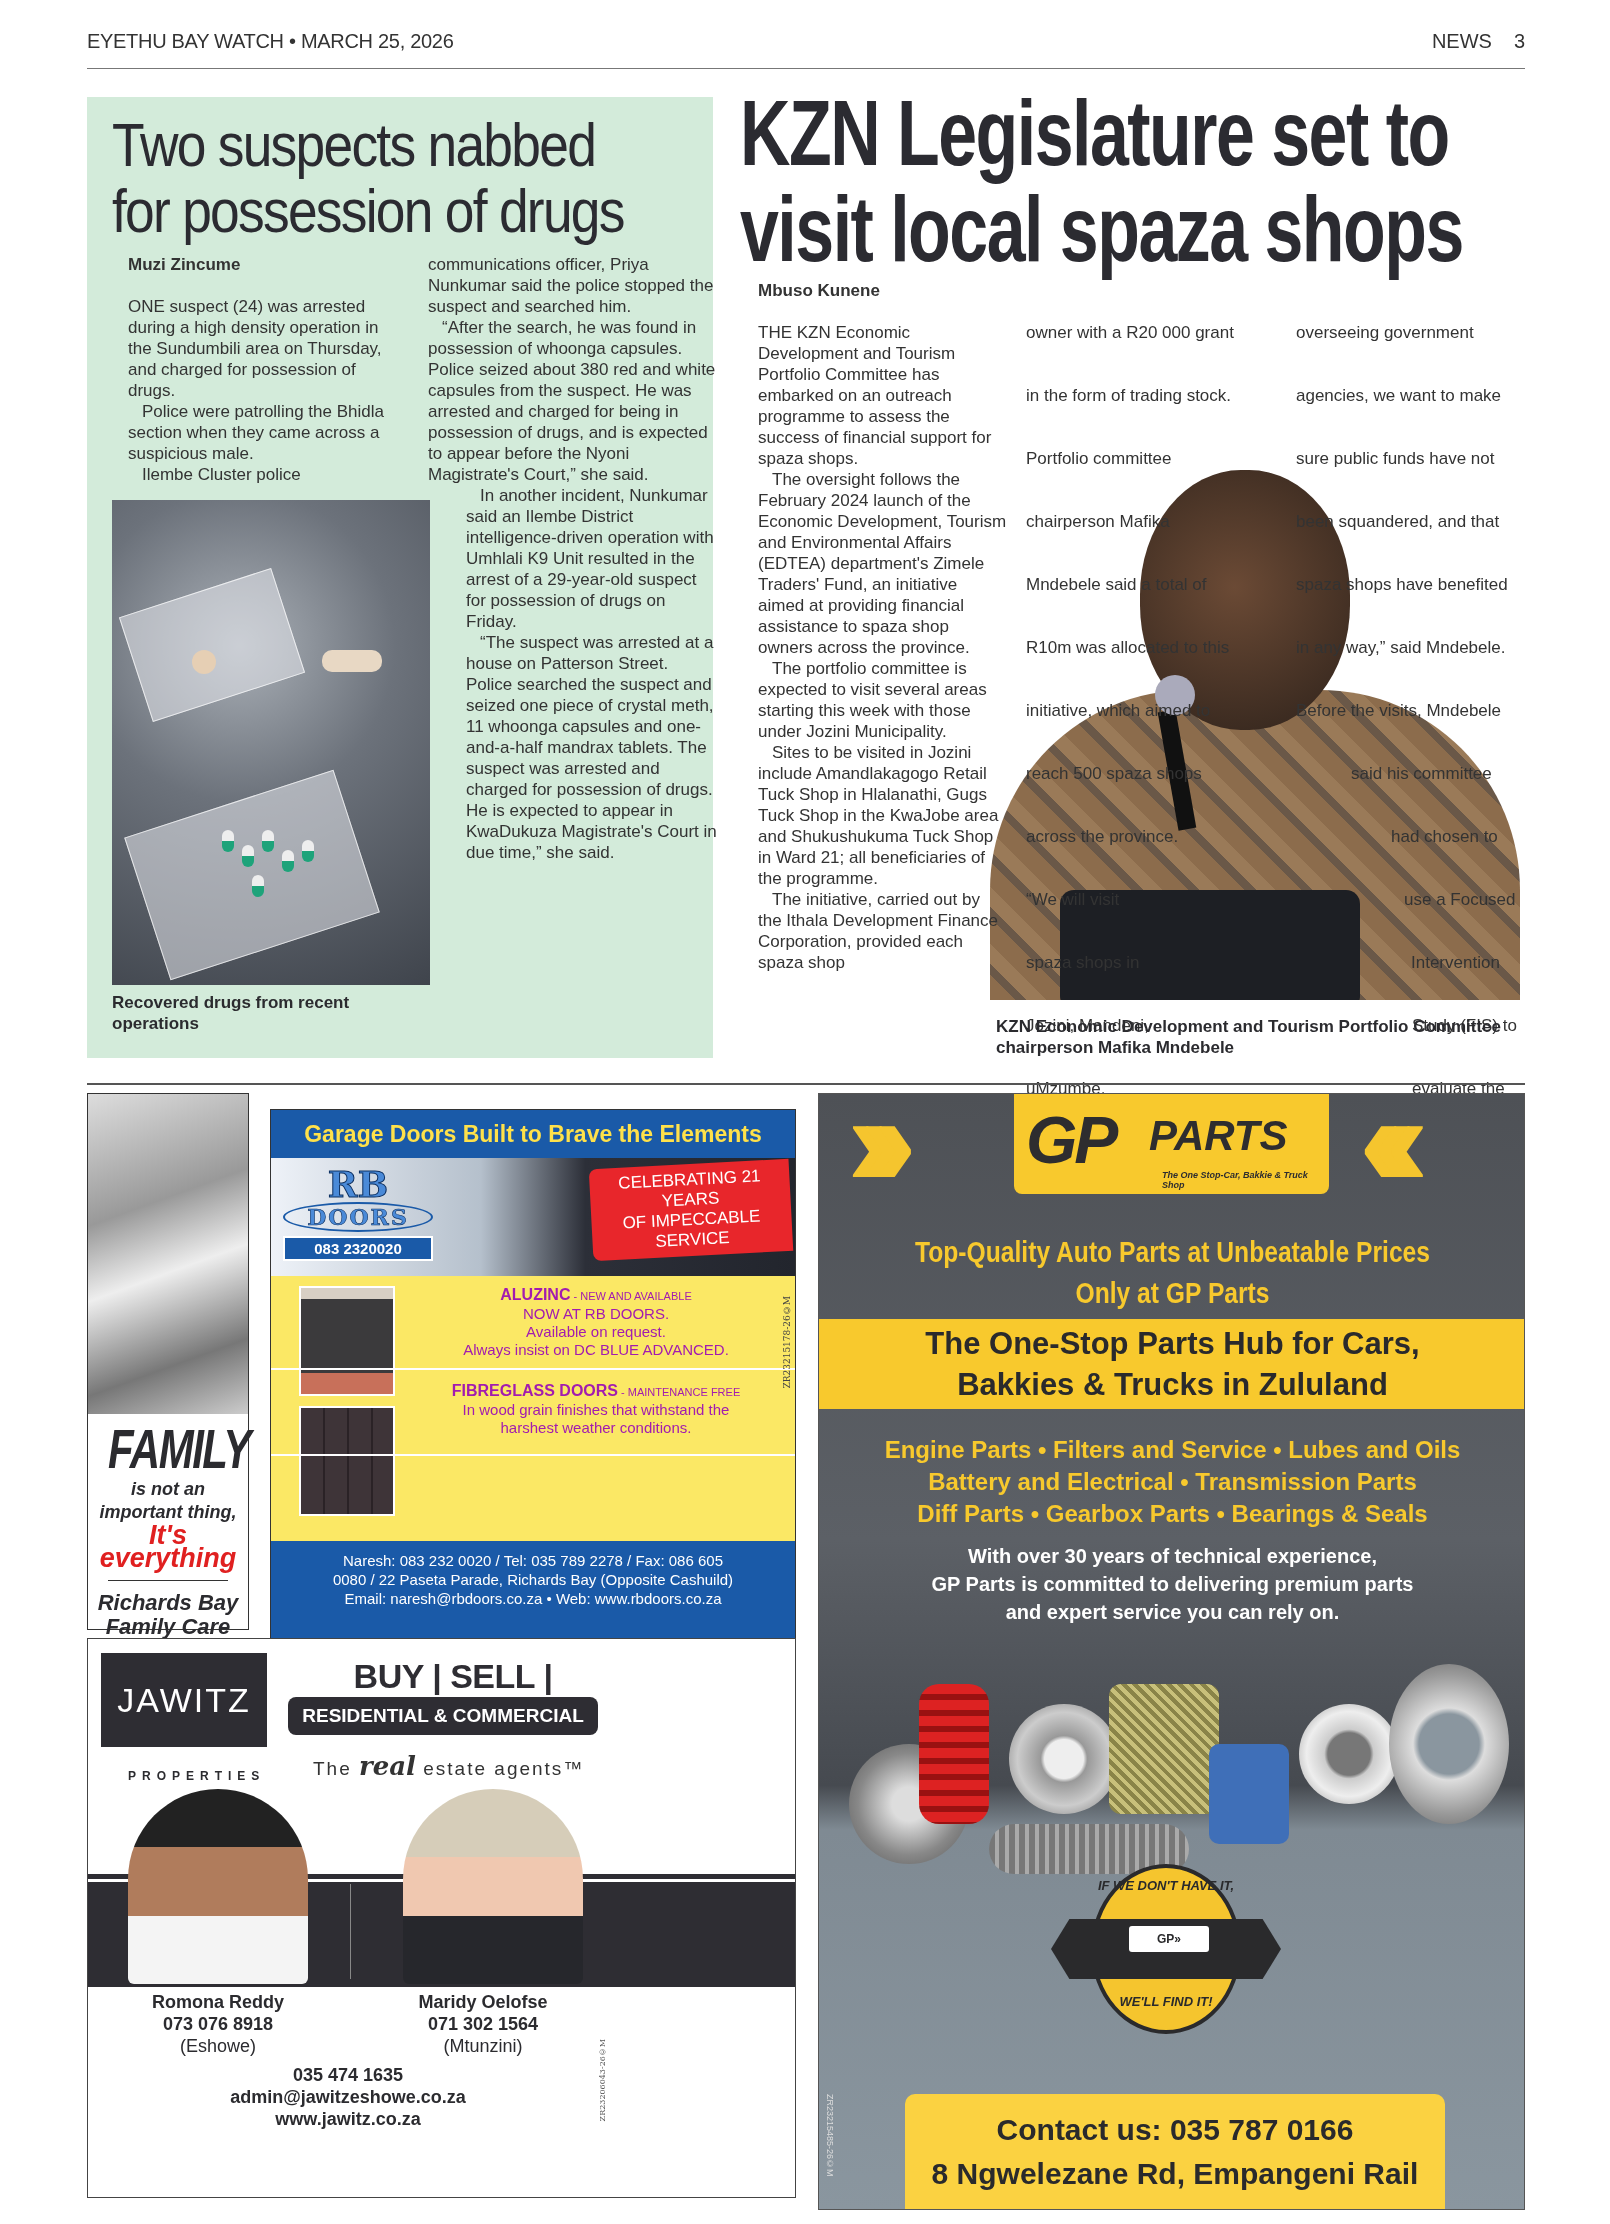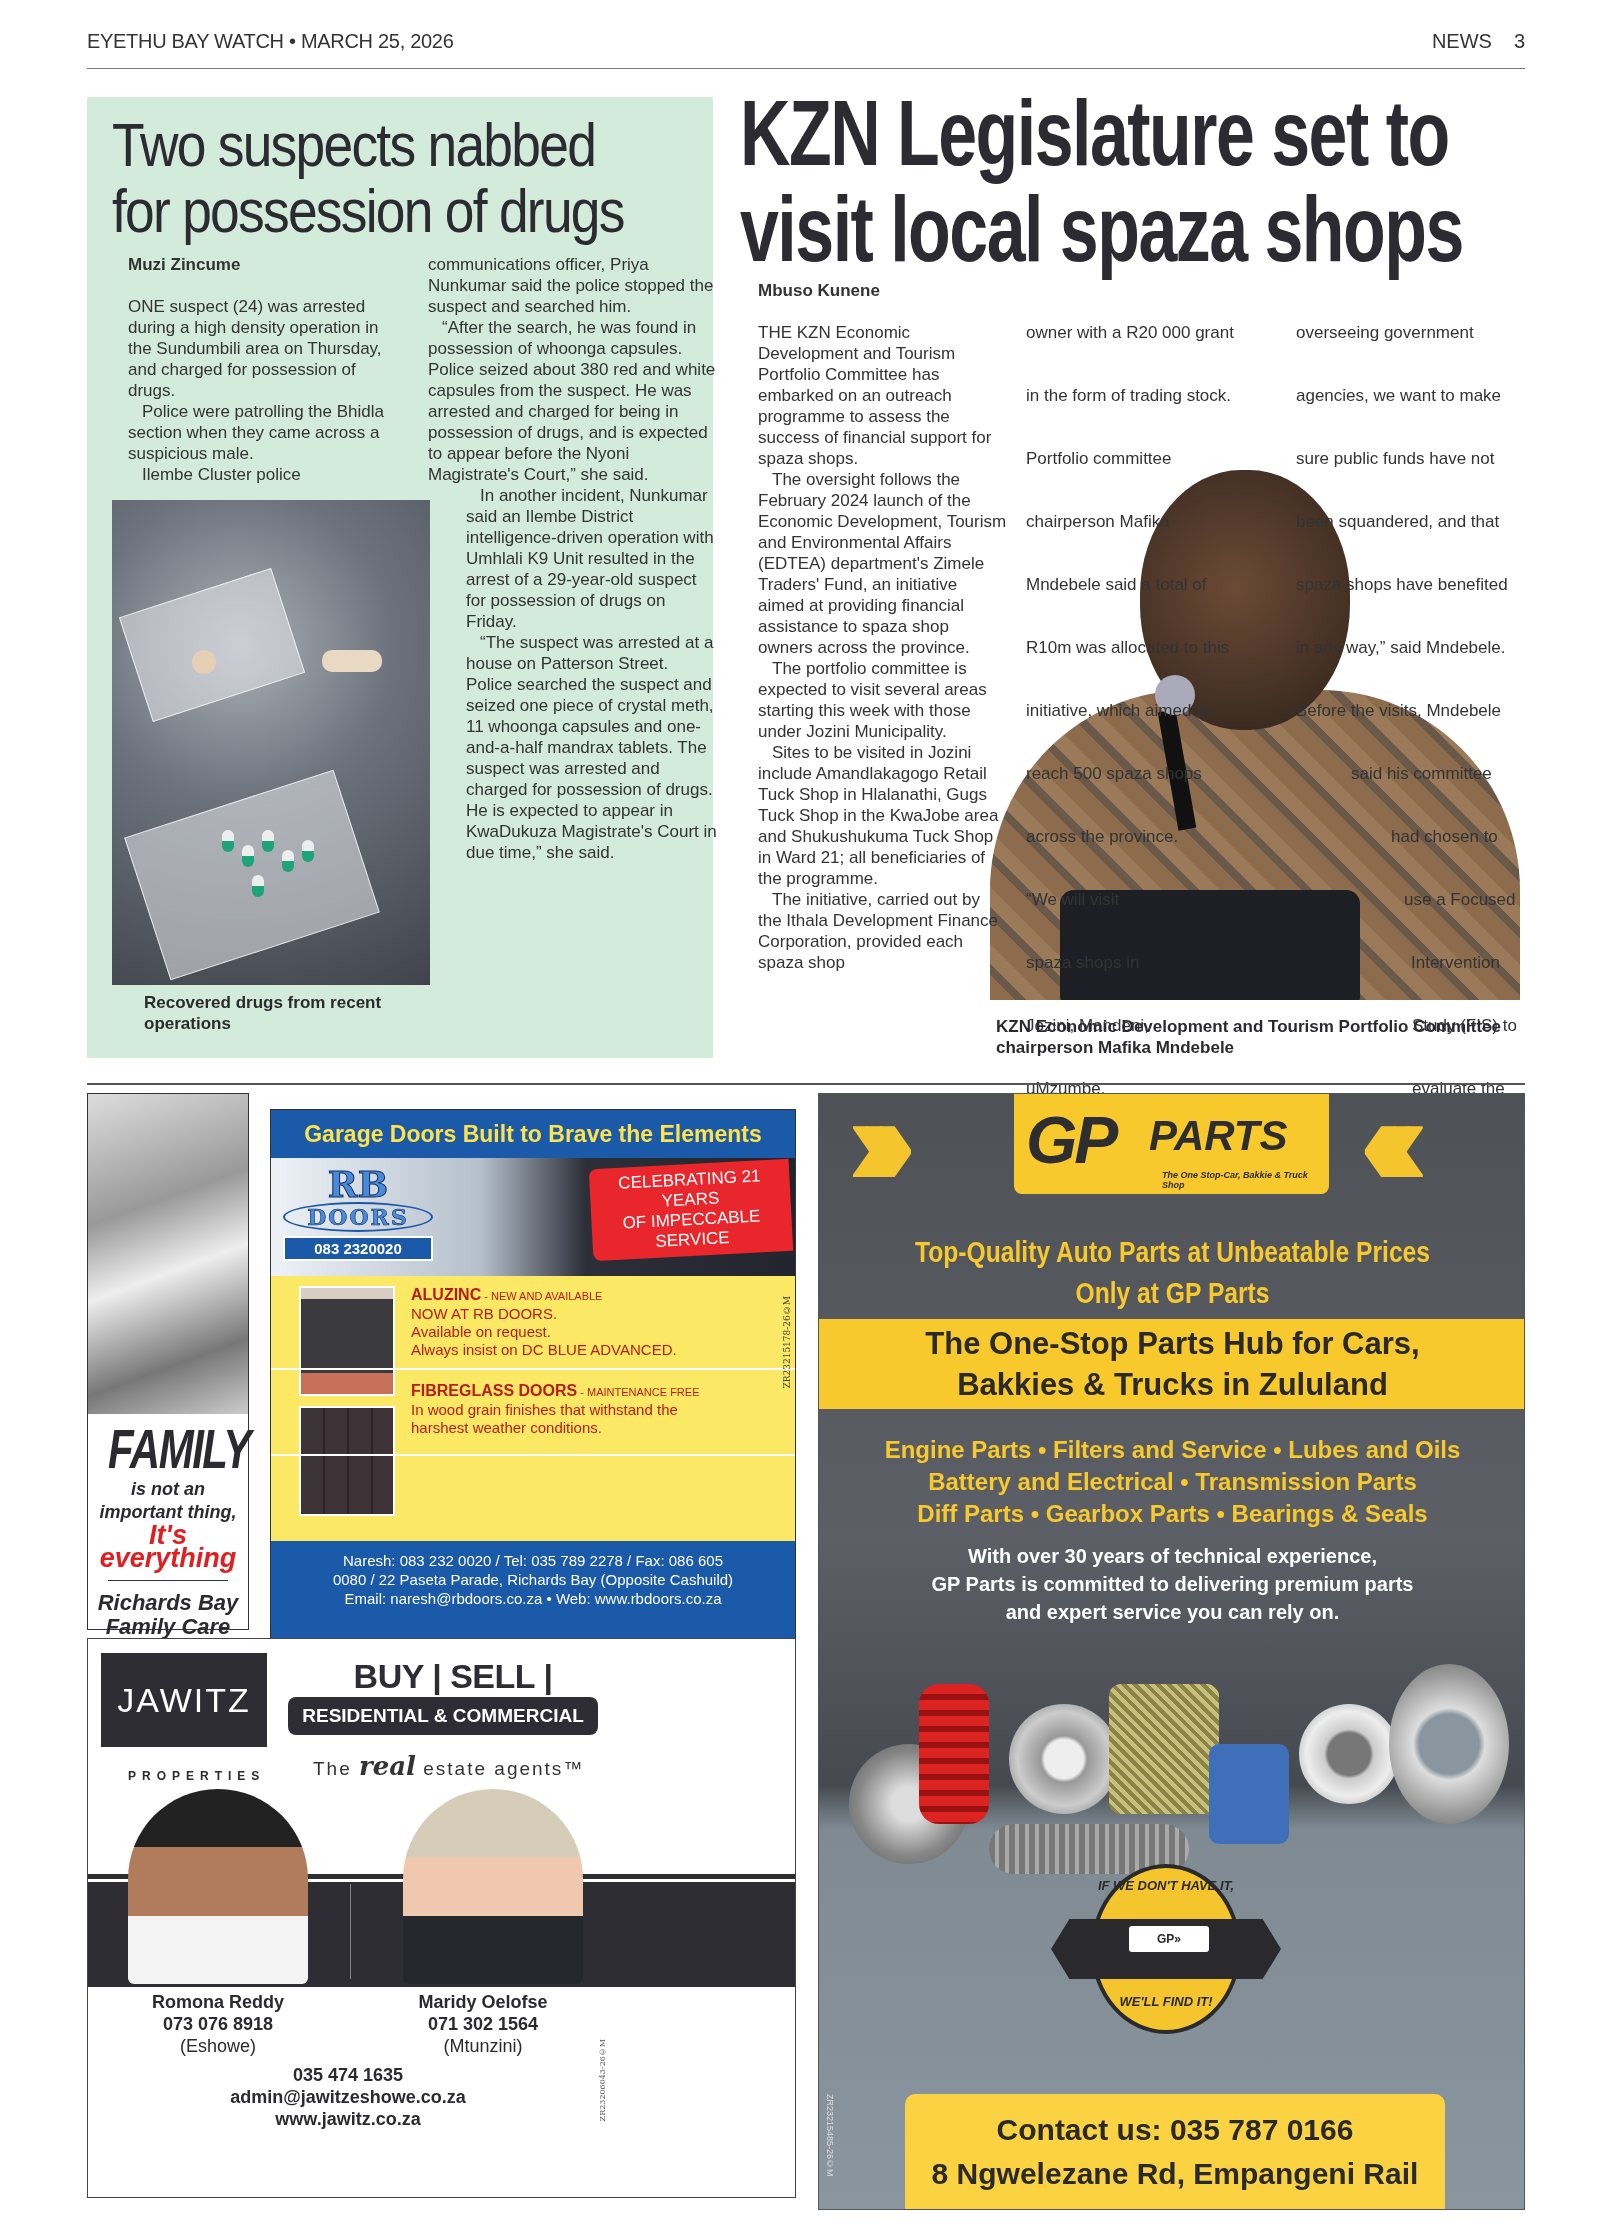--- a/index.html
+++ b/index.html
@@ -15,21 +15,21 @@
   .g-head { left: 112px; top: 112px; width: 590px; font-family: "Liberation Sans Narrow", "Liberation Sans", sans-serif; font-size: 62px; line-height: 66px; color: #2b2b31; letter-spacing: -2px; transform: scaleX(0.86); transform-origin: left top; width: 690px; }
   .byline { font-weight: bold; font-size: 17px; }
   .body { font-size: 17px; line-height: 21px; color: #333; margin-left: 16px; }
   .body p { text-indent: 0; }
   .body p + p { text-indent: 14px; }
   .col-g1 { left: 112px; top: 254px; width: 275px; }
   .col-g2 { left: 412px; top: 254px; width: 290px; }
   .drug-photo { left: 112px; top: 500px; width: 318px; height: 485px; background: radial-gradient(circle at 40% 30%, #aab0b7 0%, #6c727b 40%, #3f444c 100%); overflow: hidden; }
   .drug-photo .bag { position: absolute; background: rgba(230,232,236,0.55); border: 1px solid rgba(255,255,255,0.7); transform: rotate(-18deg); }
   .drug-photo .pill { position: absolute; width: 12px; height: 22px; border-radius: 6px; background: linear-gradient(#eee 50%, #1ea37a 50%); }
-  .caption-g { left: 112px; top: 992px; width: 300px; font-weight: bold; font-size: 17px; line-height: 21px; margin-left: 32px; }
+  .caption-g { left: 112px; top: 992px; width: 300px; font-weight: bold; font-size: 17px; line-height: 21px; }
   
   .k-head { left: 740px; top: 85px; font-weight: bold; font-size: 92px; line-height: 96px; letter-spacing: -2px; color: #2b2b31; transform: scaleX(0.76); transform-origin: left top; width: 1030px; }
   .col-k1 { left: 742px; top: 280px; width: 250px; }
   .col-k2 { left: 1010px; top: 280px; width: 255px; }
   .col-k3 { left: 1280px; top: 280px; width: 245px; }
   .indent-lines div { white-space: nowrap; }
   .man-photo { left: 990px; top: 450px; width: 530px; height: 550px; overflow: hidden; }
   .man-photo .shirt { position: absolute; left: 0; top: 240px; width: 530px; height: 310px; border-radius: 200px 200px 0 0; background: repeating-linear-gradient(45deg, #8c6c4c 0 18px, #6a5848 18px 26px, #9a7a58 26px 40px); }
   .man-photo .head { position: absolute; left: 150px; top: 20px; width: 210px; height: 260px; border-radius: 48%; background: radial-gradient(circle at 45% 45%, #6b4a35 0%, #3a2a20 80%); }
   .man-photo .mic { position: absolute; left: 165px; top: 225px; width: 40px; height: 40px; border-radius: 50%; background: #aab; }
@@ -49,21 +49,21 @@
   
   .rb-ad { left: 270px; top: 1093px; width: 526px; height: 537px; border: 1px solid #333; background: #1a5aa8; margin-top: 16px; }
   .rb-ad .title { height: 48px; line-height: 48px; text-align: center; color: #ffe14a; font-weight: bold; font-size: 23px; }
   .rb-ad .banner { position: relative; height: 118px; background: linear-gradient(90deg, #eef2f8 0%, #b5c0cc 40%, #2c2f38 60%, #22252d 100%); }
   .rb-ad .celebrate { position: absolute; right: 4px; top: 6px; width: 200px; padding: 6px 8px; background: #e8262b; color: #fff; font-size: 17px; line-height: 20px; text-align: center; border-radius: 8px 0 0 8px; transform: rotate(-3deg); }
   .rb-ad .logo { position: absolute; left: 12px; top: 8px; width: 150px; text-align: center; color: #1a5aa8; font-family: "DejaVu Serif", serif; font-weight: bold; }
   .rb-ad .logo .rbt { font-size: 36px; line-height: 36px; -webkit-text-stroke: 1px #0a2d5e; color: #4a8ad8; }
   .rb-ad .logo .dr { font-size: 22px; letter-spacing: 2px; border: 2px solid #1a5aa8; border-radius: 50%; padding: 0 6px; color: #4a8ad8; -webkit-text-stroke: 0.6px #0a2d5e; }
   .rb-ad .logo .tel { margin-top: 4px; background: #1a5aa8; color: #fff; font-family: "Liberation Sans", sans-serif; font-size: 15px; padding: 2px 12px; border: 2px solid #fff; }
   .rb-ad .yellow { position: relative; height: 265px; background: #fbe865; }
-  .rb-ad .row { position: absolute; left: 140px; right: 14px; font-size: 15px; line-height: 18px; color: #b91c1c; }
+  .rb-ad .row { position: absolute; left: 140px; right: 14px; font-size: 15px; line-height: 18px; color: #a21caf; text-align: center; }
   .rb-ad .row b { font-size: 16px; }
   .rb-ad .row small { font-size: 11px; }
   .rb-ad .img1 { position: absolute; left: 28px; top: 10px; width: 96px; height: 110px; background: linear-gradient(#d8cfc4 0 10%, #3b3a3c 10% 80%, #c8705a 80%); border: 2px solid #fff; }
   .rb-ad .img2 { position: absolute; left: 28px; top: 130px; width: 96px; height: 110px; background: repeating-linear-gradient(90deg, #3e3438 0 22px, #2a2226 22px 24px), #333; border: 2px solid #fff; }
   .rb-ad .dots { position: absolute; left: 0; right: 0; height: 2px; background: #fff; }
   .rb-ad .foot { padding: 10px 8px; color: #fff; text-align: center; font-size: 15px; line-height: 19px; }
   .rb-ad .code { position: absolute; right: 3px; top: 200px; writing-mode: vertical-rl; transform: rotate(180deg); font-size: 9px; color: #444; font-family: "DejaVu Serif", serif; }
   
   .jw { left: 87px; top: 1638px; width: 709px; height: 560px; border: 1px solid #444; background: #fff; overflow: hidden; }
   .jw .logo { position: absolute; left: 13px; top: 14px; width: 166px; height: 94px; background: #2e2d33; color: #fff; font-size: 34px; letter-spacing: 2px; text-align: center; line-height: 94px; }

